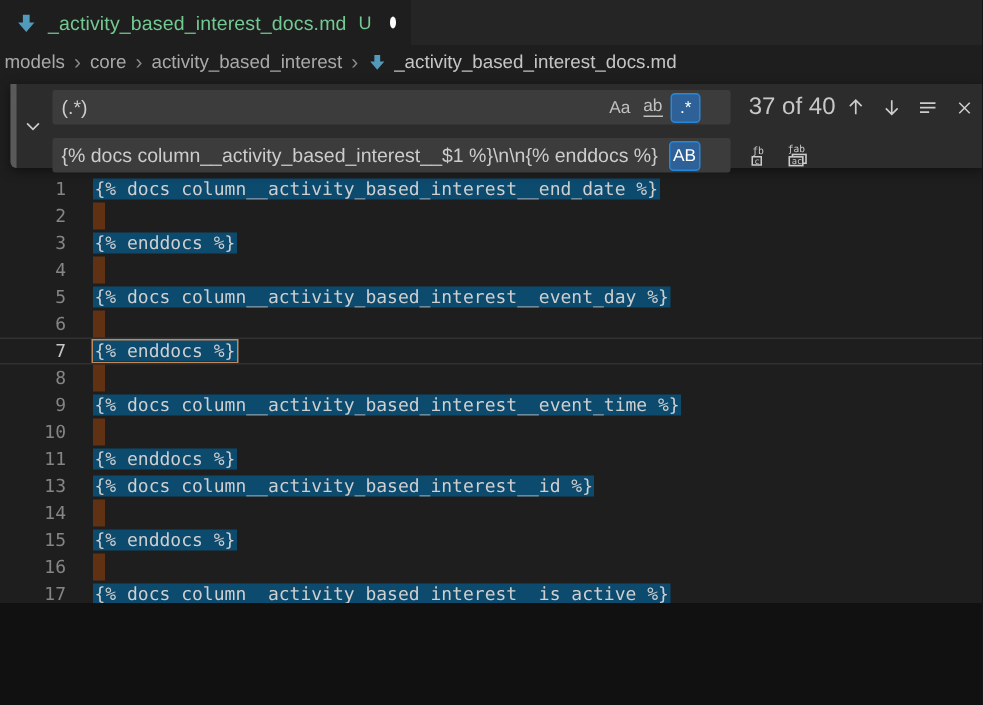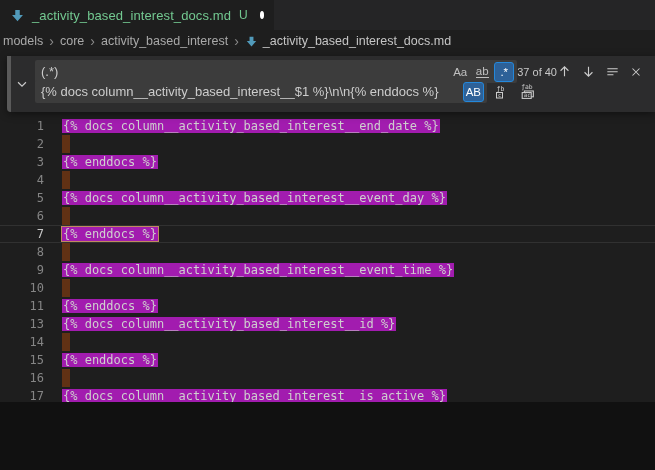--- a/index.html
+++ b/index.html
@@ -26,54 +26,54 @@
   }
   .crumb { cursor:pointer; }
   .crumb-sep { color:#8a8a8a; margin:0 6px; font-size:14px; line-height:1; }
   .crumb-file { display:flex; align-items:center; gap:5px; color:#c5c5c5; cursor:pointer; }
   
   .editor { position:relative; padding-top:65px; }
   .line { display:flex; height:18px; line-height:18px;
           font-family:"DejaVu Sans Mono", monospace; font-size:12px; color:#cfcfcf; }
   .ln { width:44px; text-align:right; color:#858585; flex:none; cursor:pointer; }
   .ct { padding-left:18px; white-space:pre; flex:1; cursor:text; }
-  .match { background:#a21caf; padding:0 1px; }
+  .match { background:#0c4a6e; padding:0 1px; }
   .match.cur { box-shadow:0 0 0 1px #bf8a60; }
   .sliver { display:inline-block; width:8px; height:18px; background:#613114; vertical-align:top; }
   .line.curline { border-top:1px solid #313131; border-bottom:1px solid #313131; line-height:16px; }
   .line.curline .ln { color:#c6c6c6; }
   
   .find-widget {
     position:absolute; top:56px; left:7px; right:0; height:56px;
     background:#2c2c2d; border-bottom-left-radius:4px; z-index:10;
     box-shadow:0 2px 8px rgba(0,0,0,.45); display:flex;
   }
   .sash { width:4px; background:#5a5a5a; border-bottom-left-radius:4px; cursor:ew-resize; flex:none; }
   .toggle-replace { width:22px; display:flex; align-items:center; justify-content:center; cursor:pointer; flex:none; }
   .fw-body { flex:1; position:relative; }
   .fw-row { position:absolute; left:2px; right:0; display:flex; align-items:center; }
   .fw-row.find-row { top:4px; }
-  .fw-row.replace-row { top:24px; }
+  .fw-row.replace-row { top:36px; }
   .inputbox {
     height:23px; background:#3c3c3c; border-radius:2px; display:flex; align-items:center;
     padding-left:6px; font-size:13px; color:#cccccc; cursor:text;
   }
   .inputbox .val { white-space:pre; }
   .find-box { width:486px; }
   .replace-box { width:452px; }
-  .opts { margin-left:auto; display:flex; align-items:center; gap:2px; padding-right:3px; }
+  .opts { margin-left:auto; display:flex; align-items:center; gap:2px; padding-right:20px; }
   .opt {
     min-width:20px; height:20px; border-radius:3px; display:flex; align-items:center; justify-content:center;
     font-size:11.5px; color:#c0c0c0; cursor:pointer; padding:0 2px; border:1px solid transparent;
   }
   .opt .uln { border-bottom:1px solid #c0c0c0; line-height:11px; }
   .opt.active { background:#2d6198; border-color:#2488db; color:#ffffff; }
-  .result-count { font-size:11px; color:#c8c8c8; margin-left:0; white-space:nowrap; }
+  .result-count { font-size:16px; color:#c8c8c8; margin-left:12px; white-space:nowrap; }
   .fw-actions { margin-left:auto; display:flex; align-items:center; gap:3px; padding-right:5px; }
-  .icon-btn { width:21px; height:21px; display:flex; align-items:center; justify-content:flex-start;
+  .icon-btn { width:21px; height:21px; display:flex; align-items:center; justify-content:flex-end;
               border-radius:3px; cursor:pointer; }
   .rep-actions { display:flex; align-items:center; gap:4px; margin-left:7px; }
   svg { display:block; }
 </style>
 </head>
 <body>
 
 <div class="window">
 
   <div class="tabbar">

